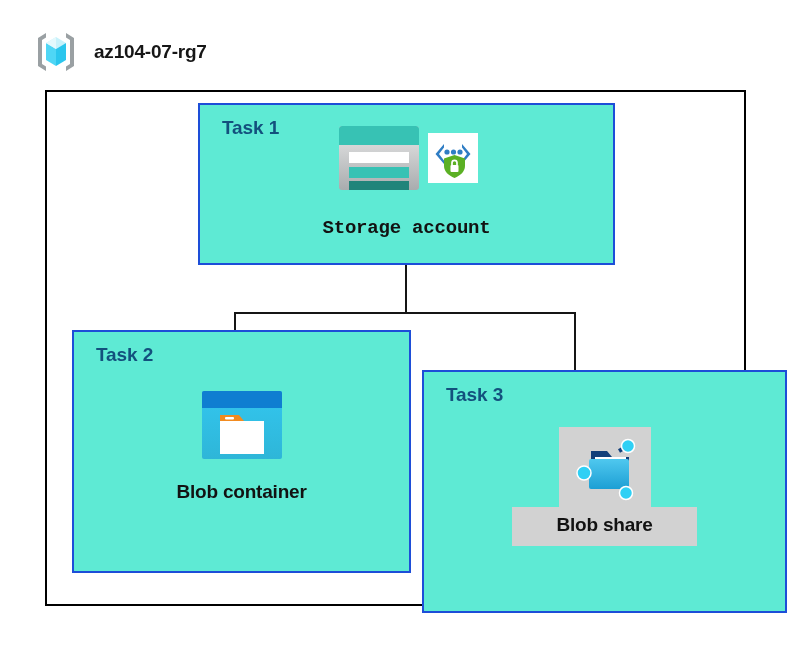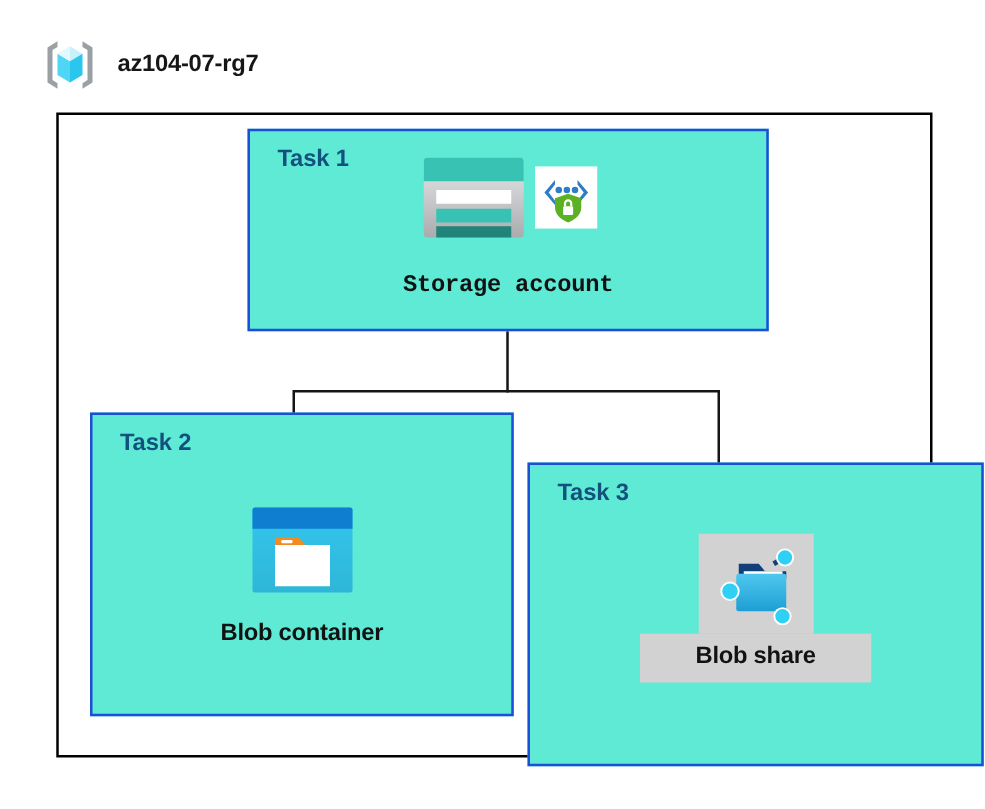--- a/index.html
+++ b/index.html
@@ -96,21 +96,21 @@
   #node-storage .icon-row {
     display: flex;
     align-items: center;
     gap: 6px;
     height: 74px;
   }
   #node-storage .node-caption { margin-top: 22px; font-family: Liberation Mono, monospace; }
 
   #node-blob {
     left: 0; right: 0;
-    top: 72px;
+    top: 57px;
   }
   #node-blob .node-caption { margin-top: 20px; }
 
   #node-fileshare {
     left: 0; right: 0;
     top: 55px;
   }
   #node-fileshare .icon-wrap {
     background: #d2d2d2;
     padding: 6px 10px 2px 10px;

